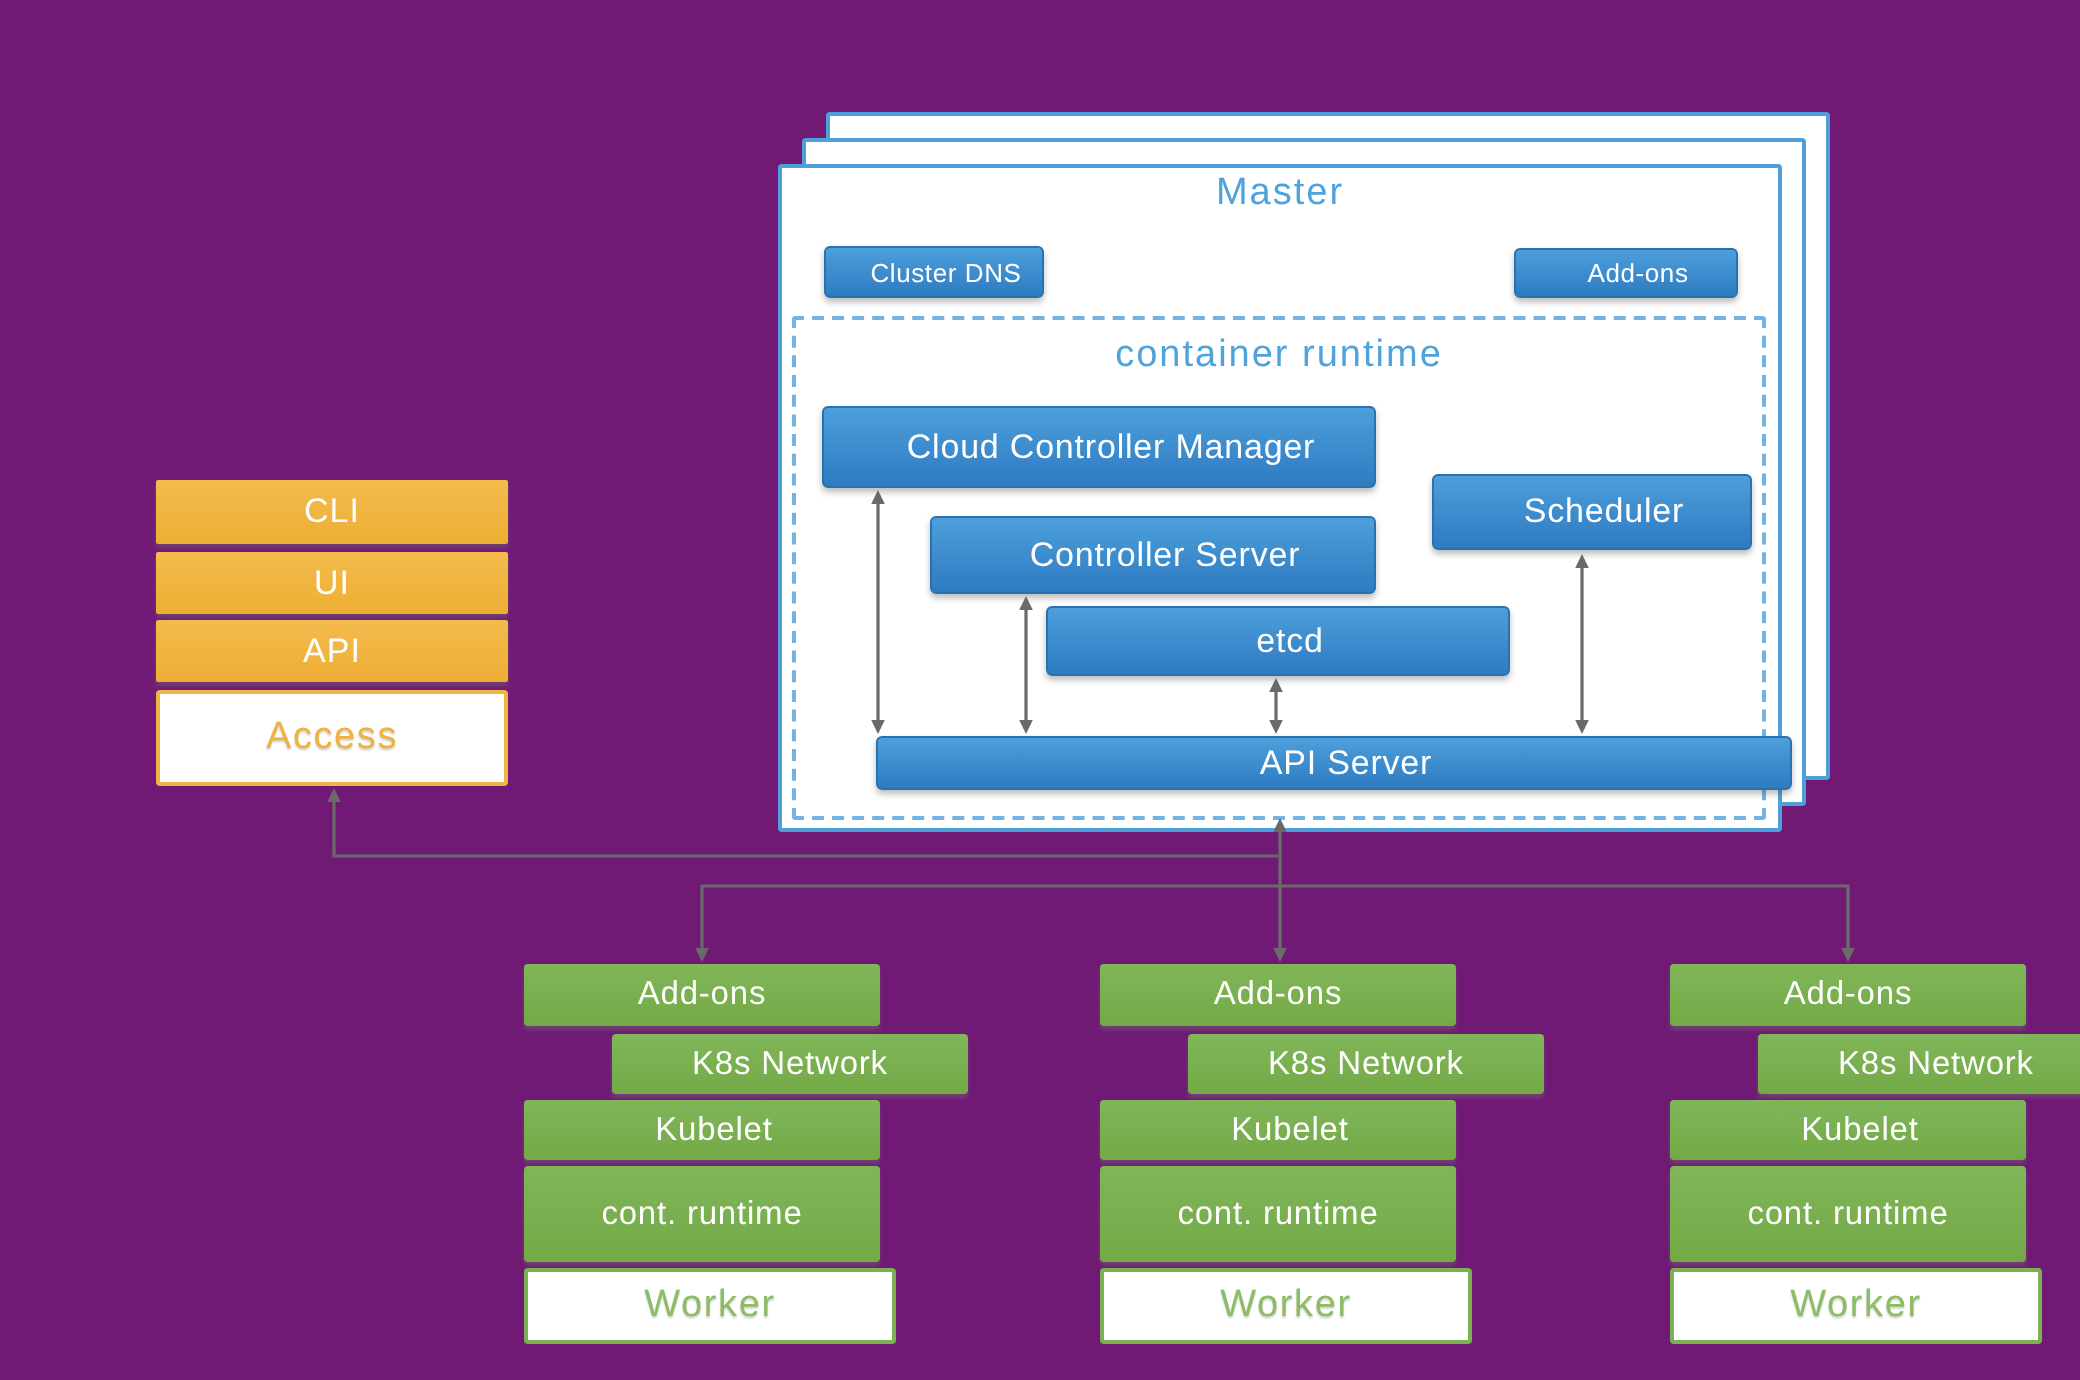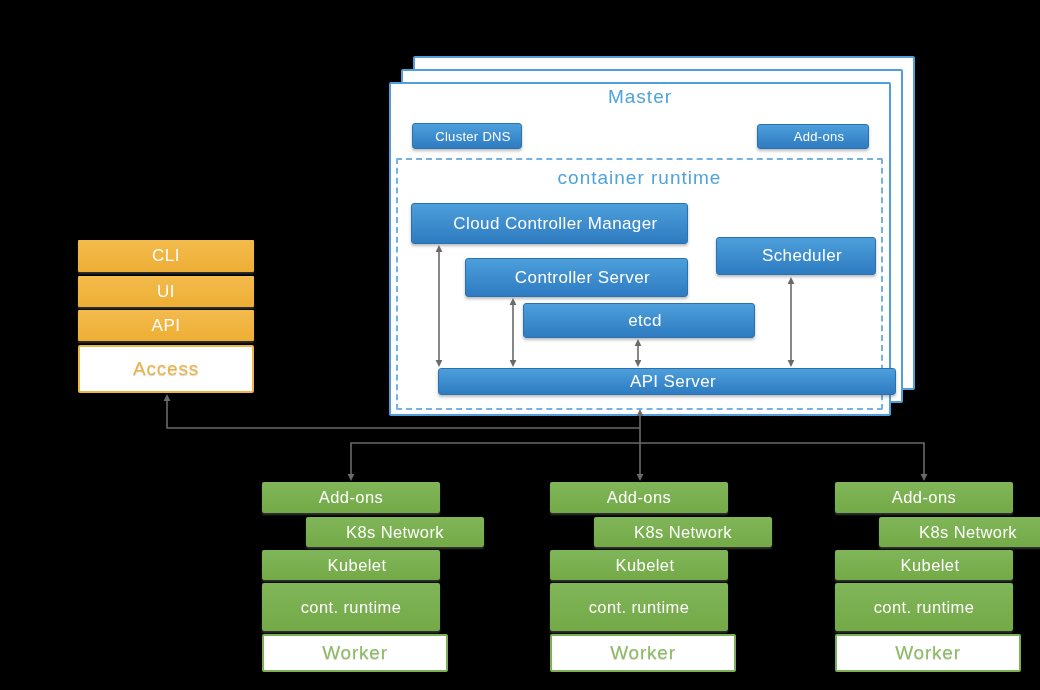--- a/index.html
+++ b/index.html
@@ -1,19 +1,19 @@
 <!DOCTYPE html>
 <html><head>
 <meta charset="utf-8">
 <style>
   html,body{margin:0;padding:0;background:#ffffff;}
   .stage{
     position:relative;
     width:1040px;height:690px;
-    background:#000000;
+    background:#701a75;
     font-family:"Liberation Sans", sans-serif;
     overflow:hidden;
   }
   
   .m-layer{
     position:absolute;width:502px;height:334px;
     background:#ffffff;border:2px solid #4f9fdb;border-radius:2px;box-sizing:border-box;
   }
   .m-back{left:413px;top:56px;}
   .m-mid{left:401px;top:69px;}

